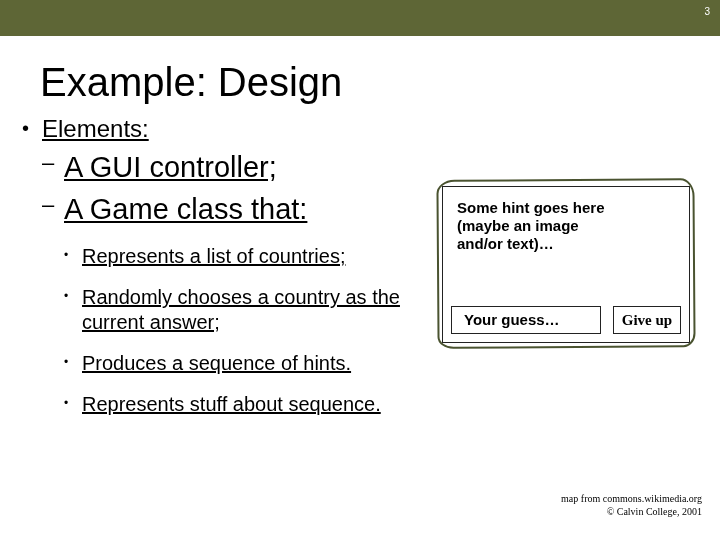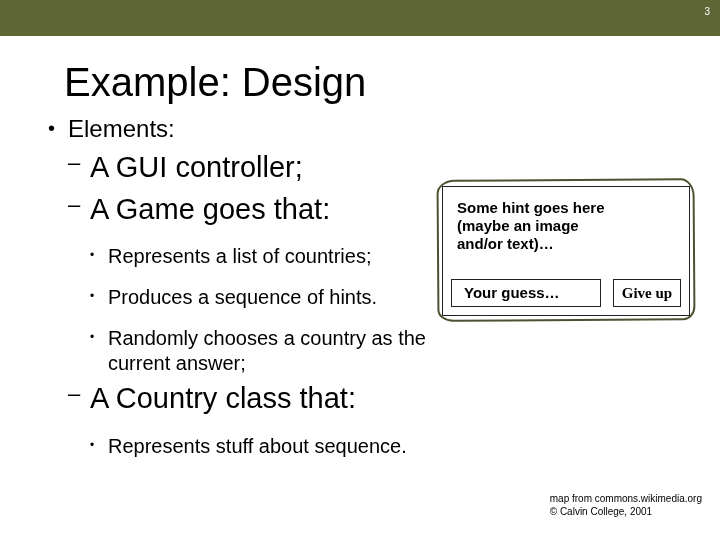--- a/index.html
+++ b/index.html
@@ -19,26 +19,27 @@
     position: absolute;
     top: 6px;
     right: 10px;
     color: #fff;
     font-size: 10px;
   }
   .title {
     font-size: 40px;
     font-weight: 400;
     color: #000;
-    padding: 24px 0 10px 64px;
+    padding: 24px 0 10px 40px;
     font-family: Arial, Helvetica, sans-serif;
   }
   .content {
     position: relative;
-    padding-left: 48px;
+    padding-left: 22px;
+    text-decoration: underline;
   }
   .b1 {
     position: relative;
     padding-left: 20px;
     font-size: 24px;
     color: #000;
     margin-bottom: 6px;
   }
   .b1::before {
     content: "•";
@@ -78,21 +79,21 @@
     position: absolute;
     left: 0;
     top: 4px;
     font-size: 12px;
   }
   .mock {
     position: absolute;
     top: 186px;
     left: 442px;
     width: 248px;
-    height: 130px;
+    height: 157px;
     background: #fff;
     border: 1px solid #222;
   }
   .mock::before {
     content: "";
     position: absolute;
     inset: -8px -6px -6px -6px;
     border: 2px solid #4a5330;
     border-radius: 18px 14px 12px 16px / 14px 18px 14px 12px;
     transform: rotate(-0.4deg);
@@ -137,44 +138,43 @@
     font-size: 15px;
     color: #000;
     text-align: center;
     line-height: 26px;
     font-weight: 700;
   }
   .footer {
     position: absolute;
     bottom: 22px;
     right: 18px;
-    text-align: left;
+    text-align: right;
     font-size: 10px;
     color: #000;
     line-height: 1.3;
-    font-family: Liberation Sans, sans-serif;
+    font-family: Liberation Serif, serif;
   }
 </style>
 </head>
 <body>
 
 <div class="topbar">
   <div class="pagenum">3</div>
 </div>
 
 <div class="title">Example: Design</div>
 
 <div class="content">
   <div class="b1">Elements:</div>
   <div class="b2">A GUI controller;</div>
-  <div class="b2">A Game goes that:</div>
+  <div class="b2">A Game class that:</div>
   <div class="b3">Represents a list of countries;</div>
+  <div class="b3">Randomly chooses a country   as the current answer;</div>
   <div class="b3">Produces a sequence of hints.</div>
-  <div class="b3">Randomly chooses a country   as the current answer;</div>
-  <div class="b2">A Country class that:</div>
   <div class="b3">Represents stuff about sequence.</div>
 </div>
 
 <div class="mock">
   <div class="hint">Some hint goes here
 (maybe an image
  and/or text)…</div>
   <div class="guess">Your guess…</div>
   <div class="giveup">Give up</div>
 </div>

